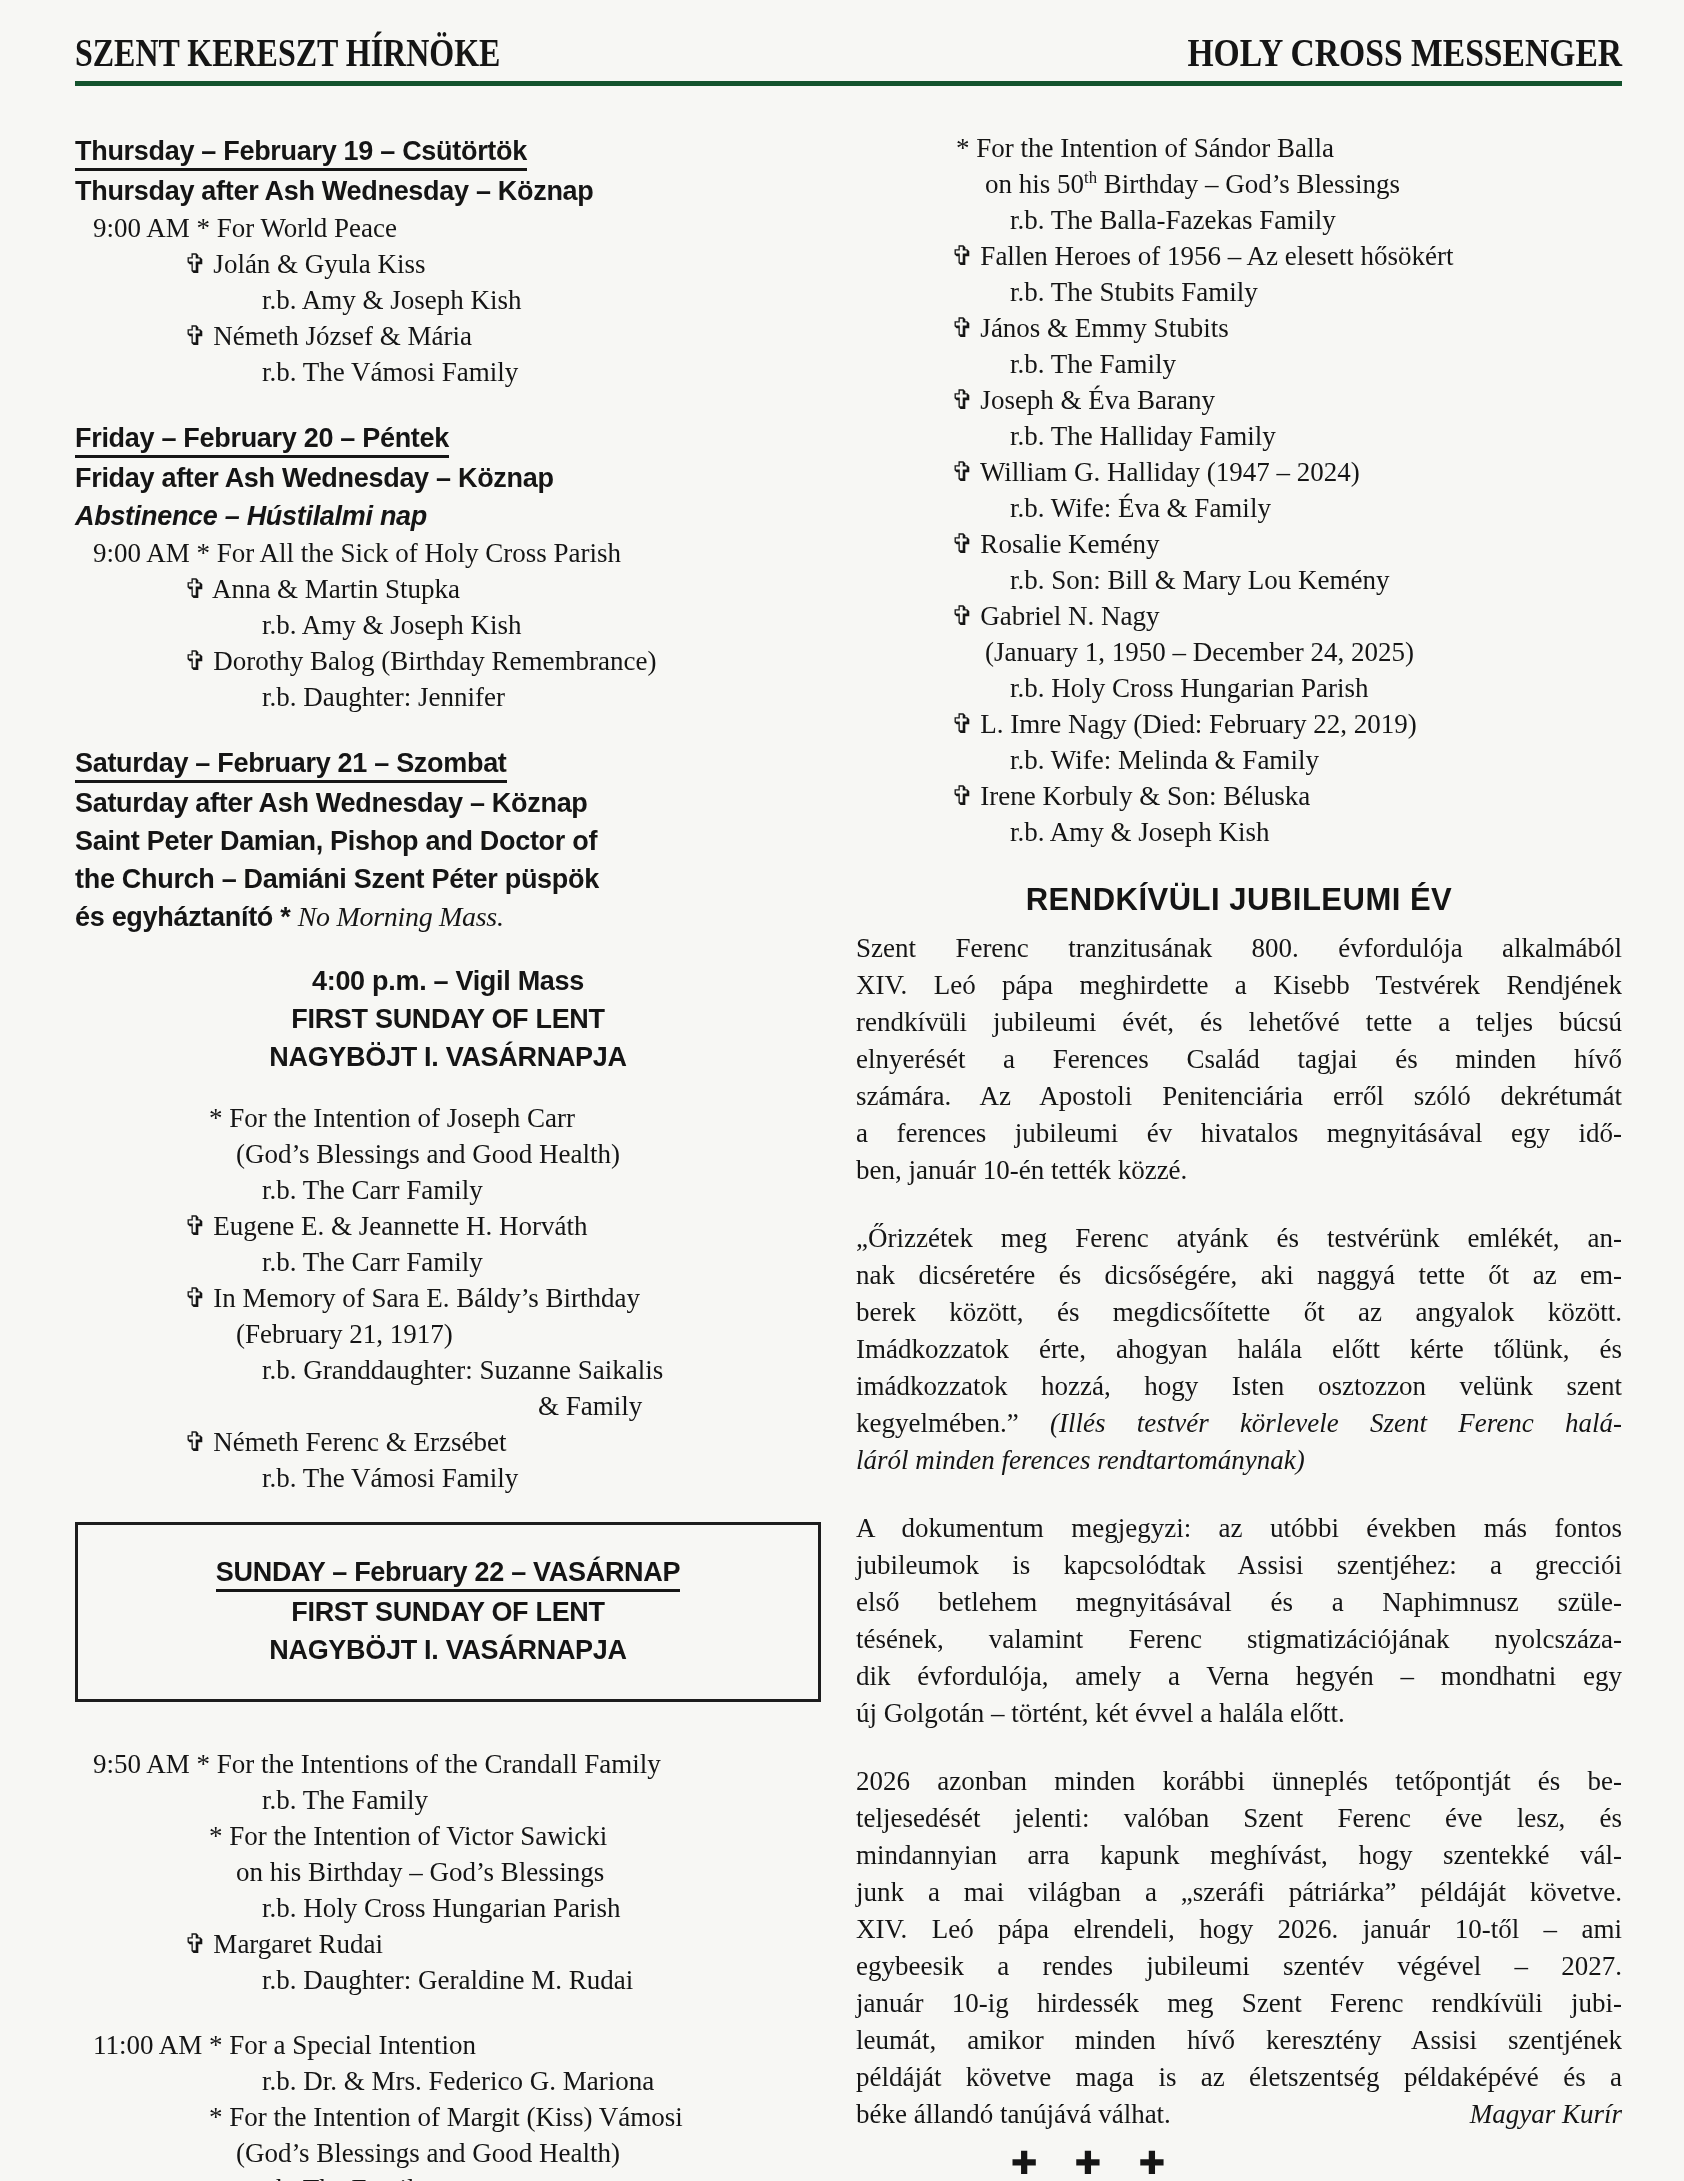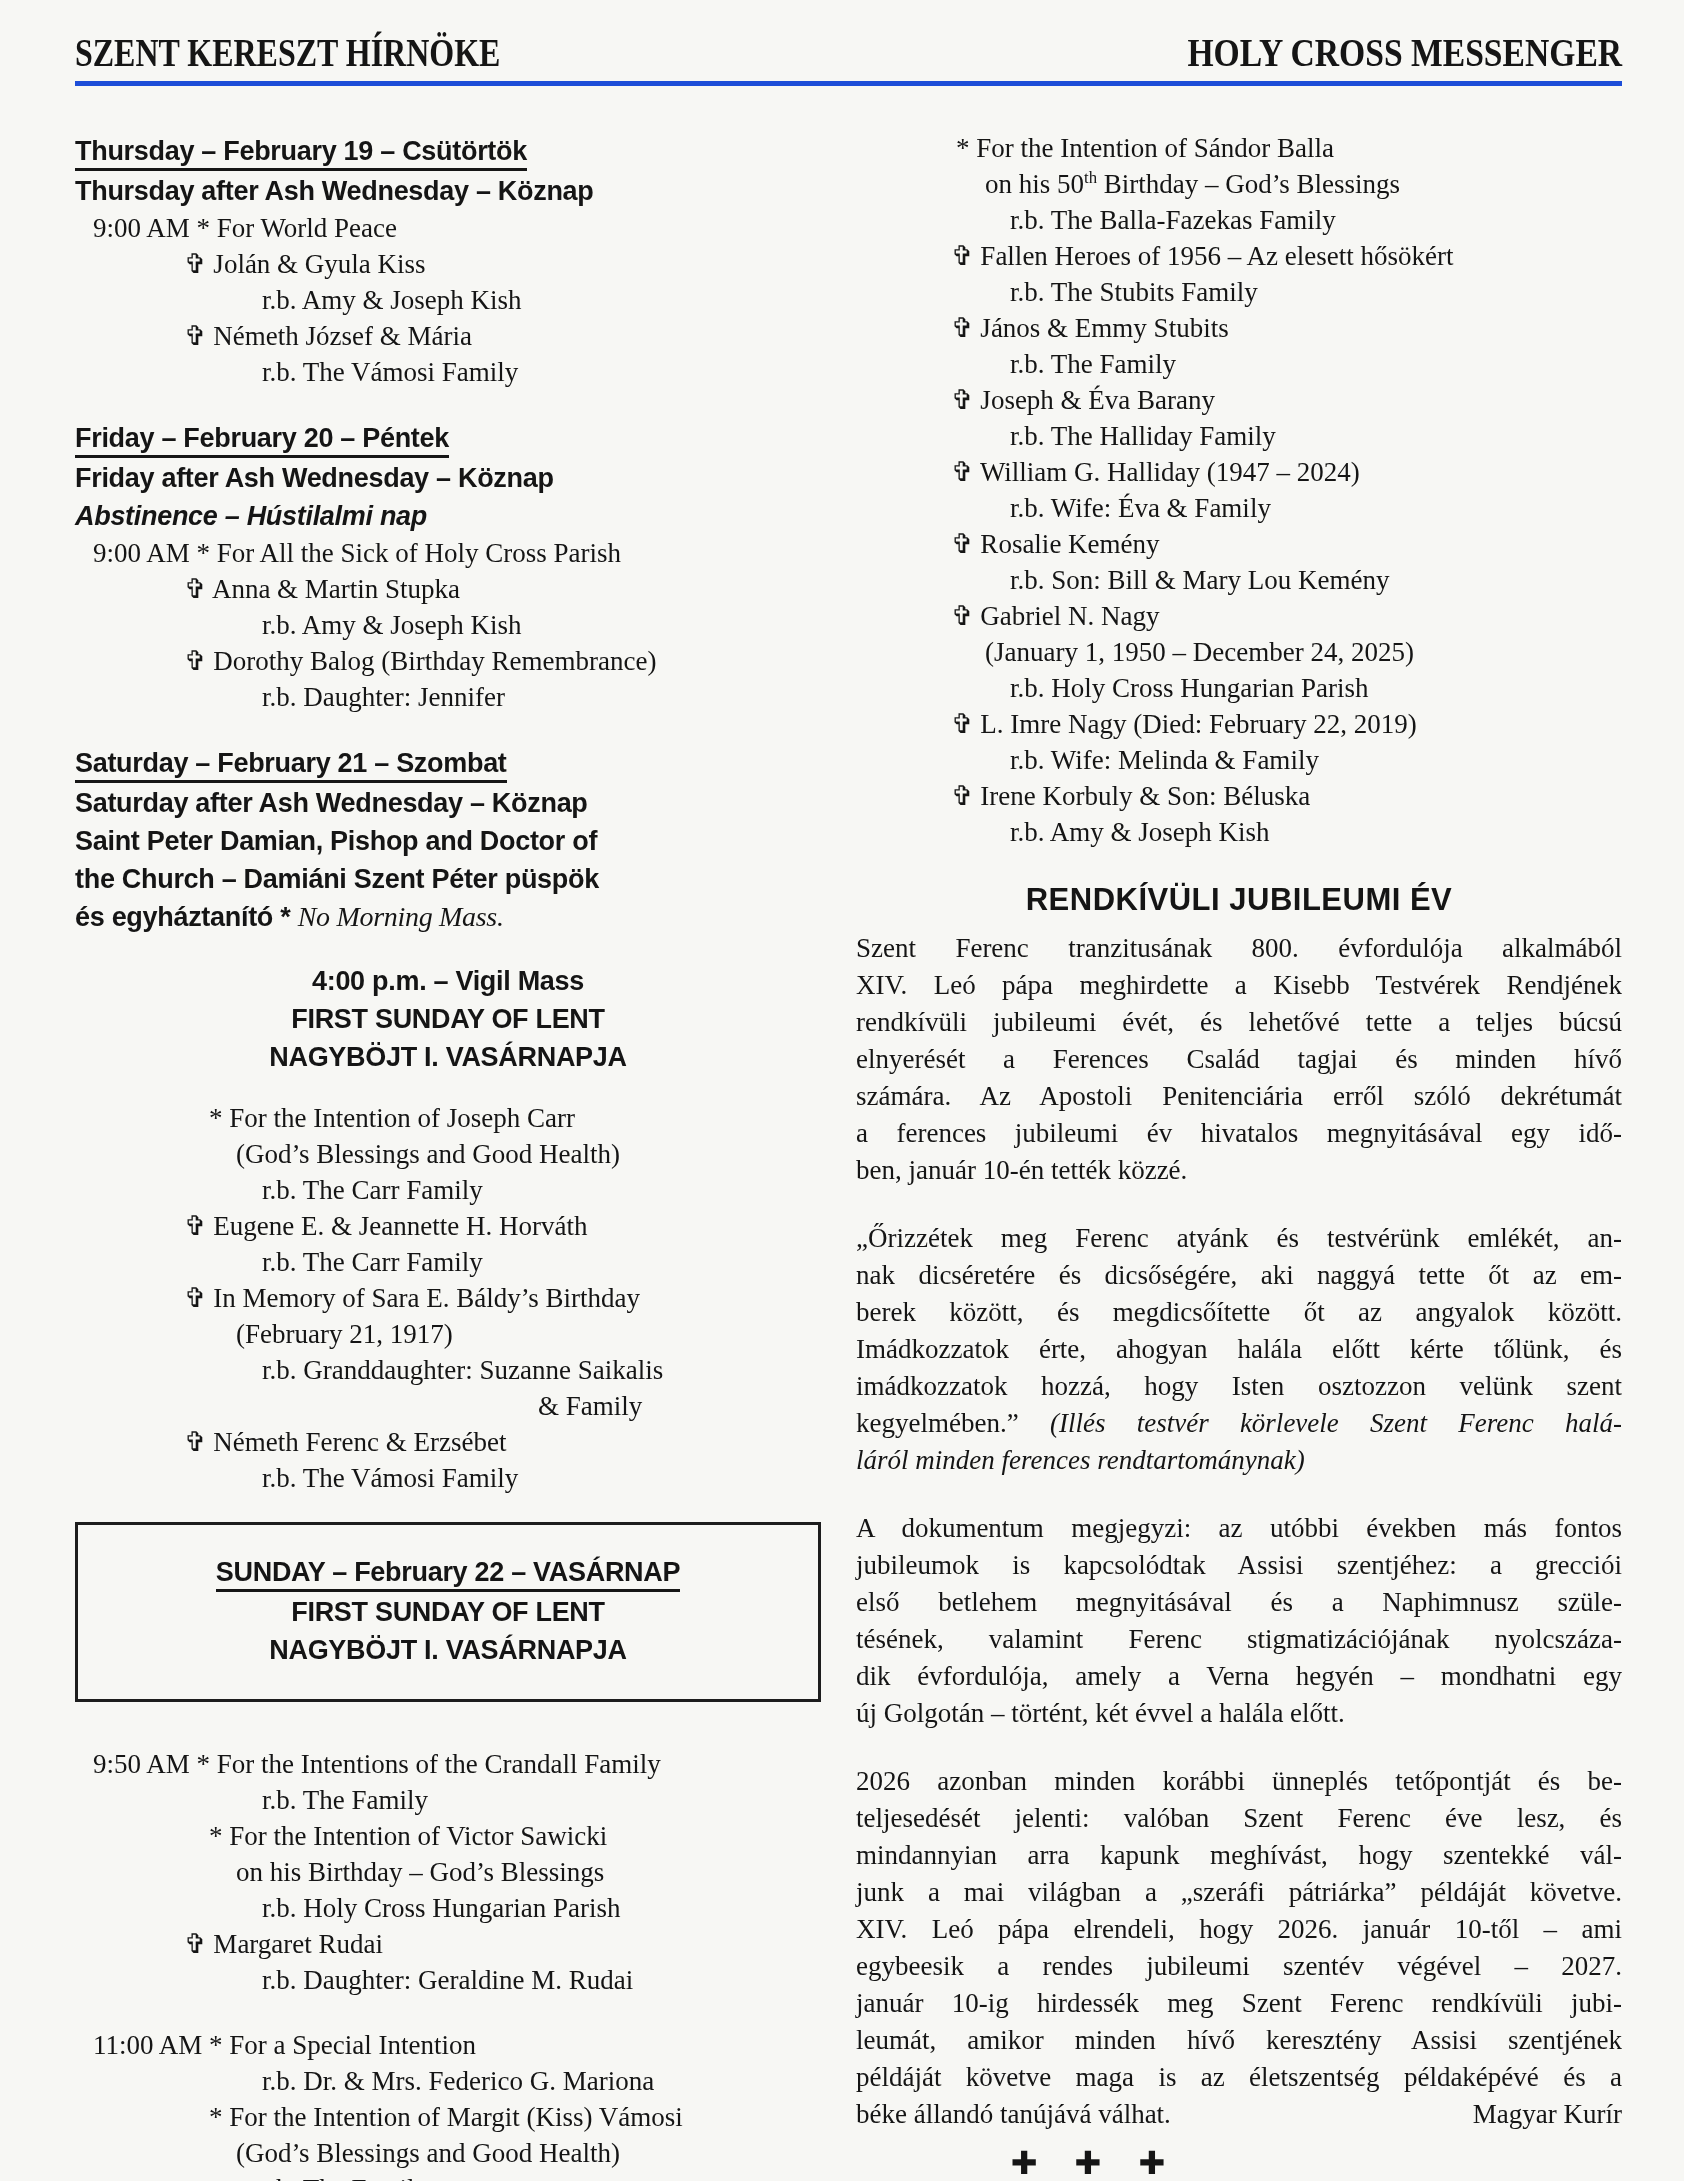--- a/index.html
+++ b/index.html
@@ -11,21 +11,21 @@
     background:#f7f7f4;
     color:#151515;
     padding:30px 63px 20px 75px;
     overflow:hidden;
   }
   
   .masthead{
     display:flex;
     justify-content:space-between;
     align-items:flex-end;
-    border-bottom:5px solid #1d4ed8;
+    border-bottom:5px solid #14532d;
     padding-bottom:7px;
   }
   .mast{
     font-family:"Liberation Serif",serif;
     font-weight:bold;
     font-size:41px;
     line-height:44px;
     white-space:nowrap;
     display:inline-block;
   }
@@ -88,21 +88,21 @@
     text-align-last:justify;
   }
   .pline.lastl{text-align-last:left;}
   .pline.ital,.ital{font-style:italic;}
   .p4last{
     font:27px/37px "Liberation Serif",serif;
     display:flex;
     justify-content:space-between;
     gap:48px;
   }
-  .attr{}
+  .attr{font-style:italic;}
   .crosses{
     text-align:center;
     font:bold 32px/40px "DejaVu Sans",sans-serif;
     letter-spacing:13px;
     padding-right:289px;
     margin-top:4px;
   }
 </style>
 </head>
 <body>

